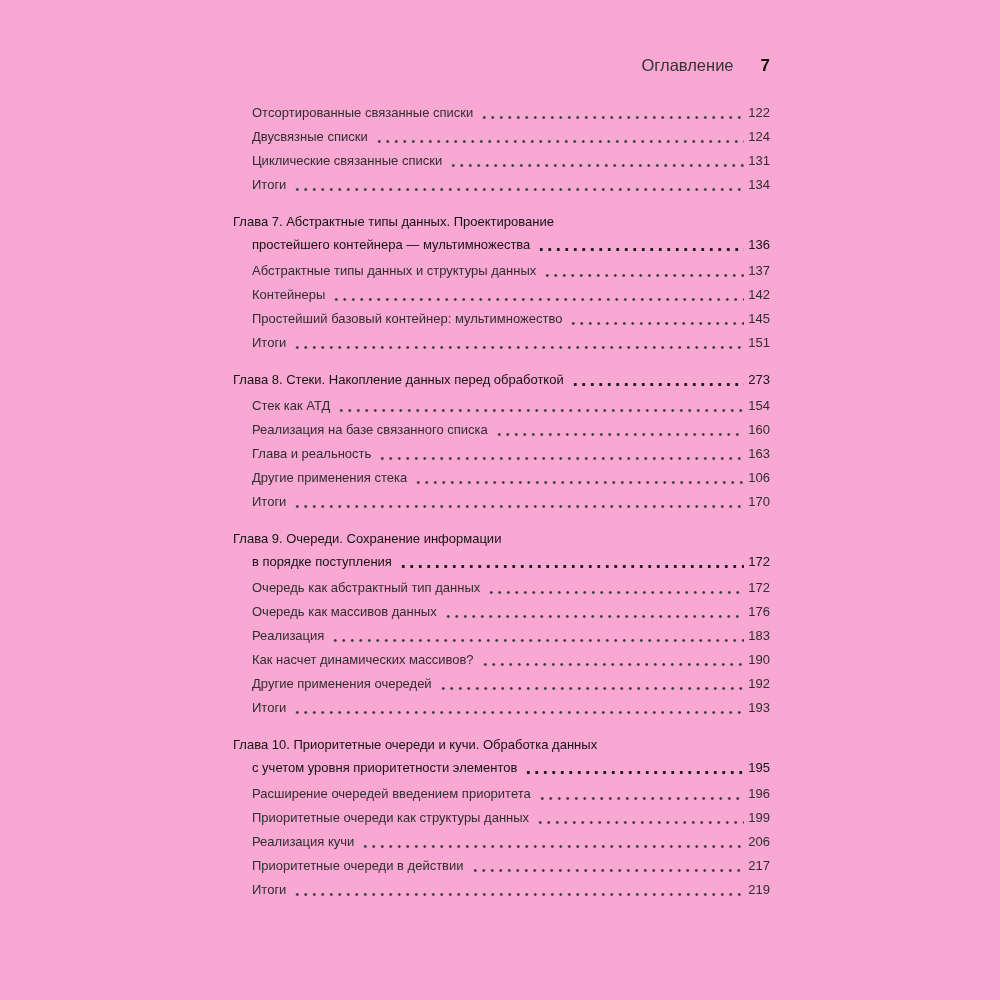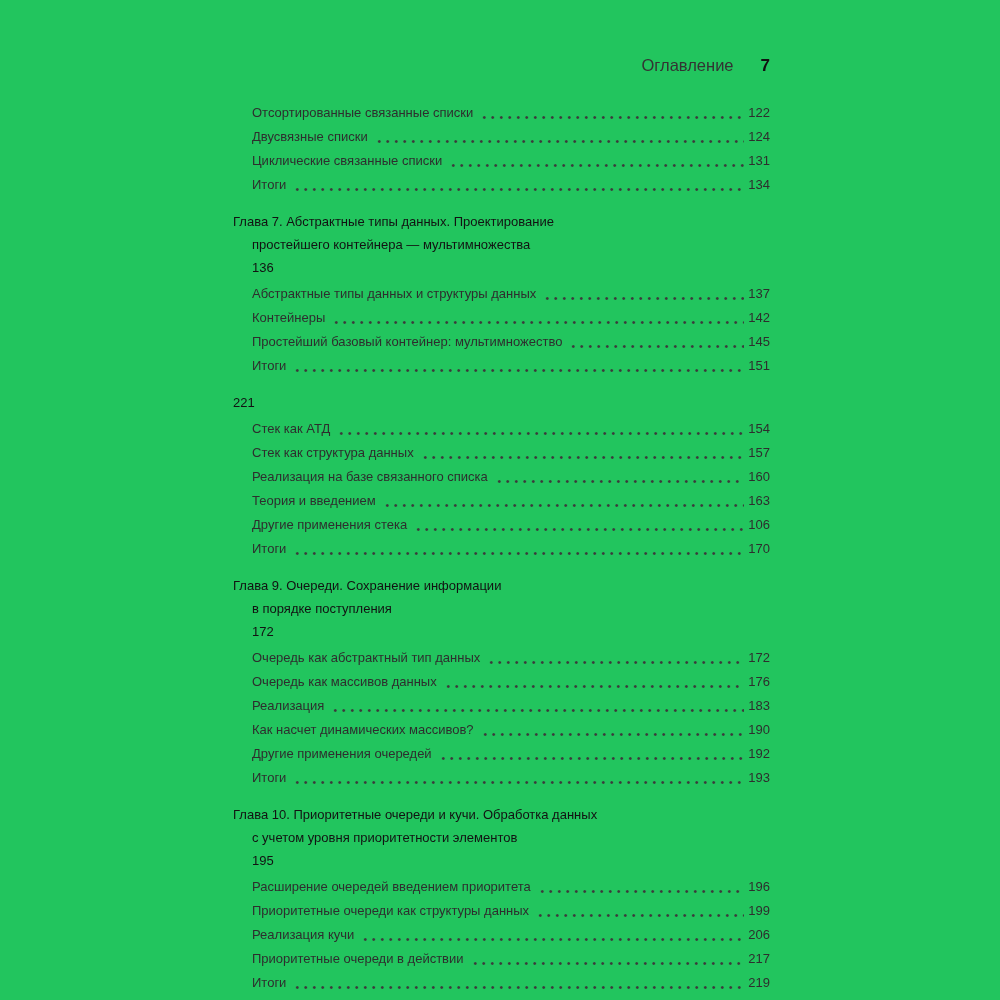--- a/index.html
+++ b/index.html
@@ -4,21 +4,21 @@
 <style>
   html, body {
     margin: 0;
     padding: 0;
     background: #ffffff;
   }
   .page {
     position: relative;
     width: 1000px;
     height: 1000px;
-    background: #22c55e;
+    background: #f9a8d4;
     font-family: "Liberation Sans", "DejaVu Sans", sans-serif;
     color: #2e2e2e;
     overflow: hidden;
   }
   .running-head {
     position: absolute;
     top: 56px;
     right: 230px;
     display: flex;
     align-items: baseline;
@@ -45,21 +45,21 @@
     font-size: 13px;
   }
   .row .title { white-space: nowrap; }
   .row .pnum { white-space: nowrap; }
   .indent { padding-left: 19px; }
   .chapter {
     font-weight: 400;
     color: #121212;
     line-height: 23px;
   }
-  .chapter-last { margin-bottom: 3px; flex-direction: column; }
+  .chapter-last { margin-bottom: 3px; }
   .dots {
     flex: 1;
     margin: 0 4px 0 7px;
     background-image: radial-gradient(circle, #3b3b3b 1.2px, rgba(0,0,0,0) 1.5px);
     background-size: 8.5px 3px;
     background-repeat: repeat-x;
     background-position: left calc(100% - 6px);
   }
   .chapter .dots {
     background-image: radial-gradient(circle, #1a1a1a 1.35px, rgba(0,0,0,0) 1.65px);
@@ -127,40 +127,36 @@
       </div>
       <div class="row indent">
         <span class="title">Итоги</span>
         <span class="dots"></span>
         <span class="pnum">151</span>
       </div>
     </div>
 
     <div class="group gap">
       <div class="row chapter chapter-last">
-        <span class="dots"></span>
-        <span class="pnum">221</span>
+        <span class="title">Глава 8. Стеки. Накопление данных перед обработкой</span>
+        <span class="dots"></span>
+        <span class="pnum">273</span>
       </div>
       <div class="row indent">
         <span class="title">Стек как АТД</span>
         <span class="dots"></span>
         <span class="pnum">154</span>
       </div>
       <div class="row indent">
-        <span class="title">Стек как структура данных</span>
-        <span class="dots"></span>
-        <span class="pnum">157</span>
-      </div>
-      <div class="row indent">
         <span class="title">Реализация на базе связанного списка</span>
         <span class="dots"></span>
         <span class="pnum">160</span>
       </div>
       <div class="row indent">
-        <span class="title">Теория и введением</span>
+        <span class="title">Глава и реальность</span>
         <span class="dots"></span>
         <span class="pnum">163</span>
       </div>
       <div class="row indent">
         <span class="title">Другие применения стека</span>
         <span class="dots"></span>
         <span class="pnum">106</span>
       </div>
       <div class="row indent">
         <span class="title">Итоги</span>

